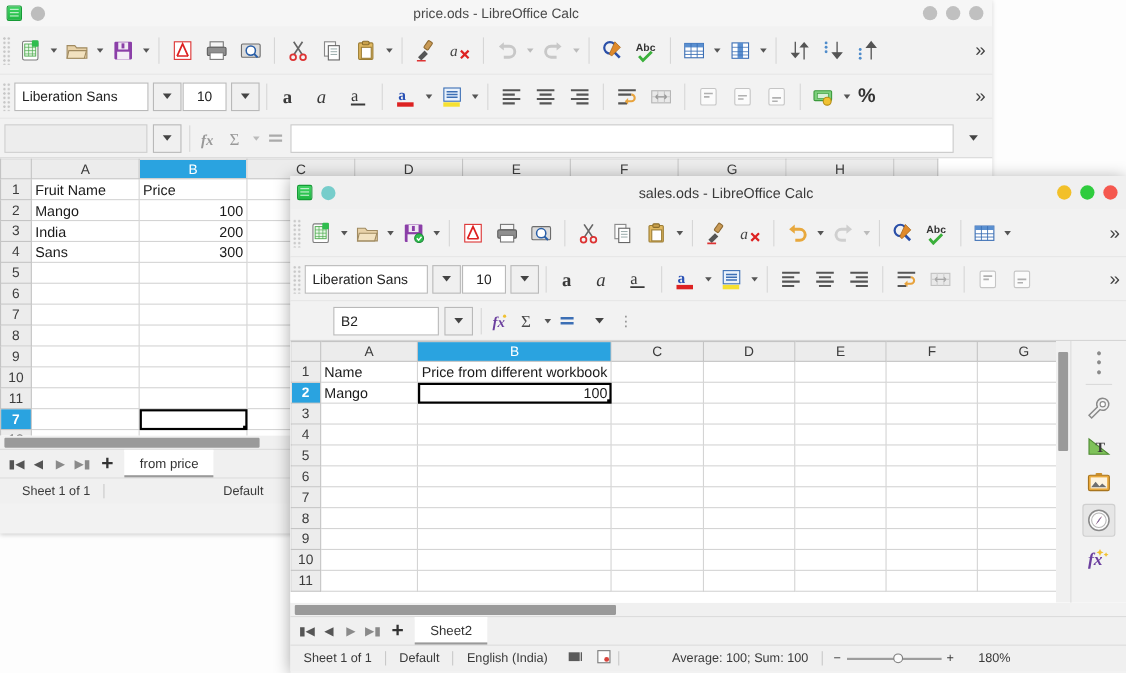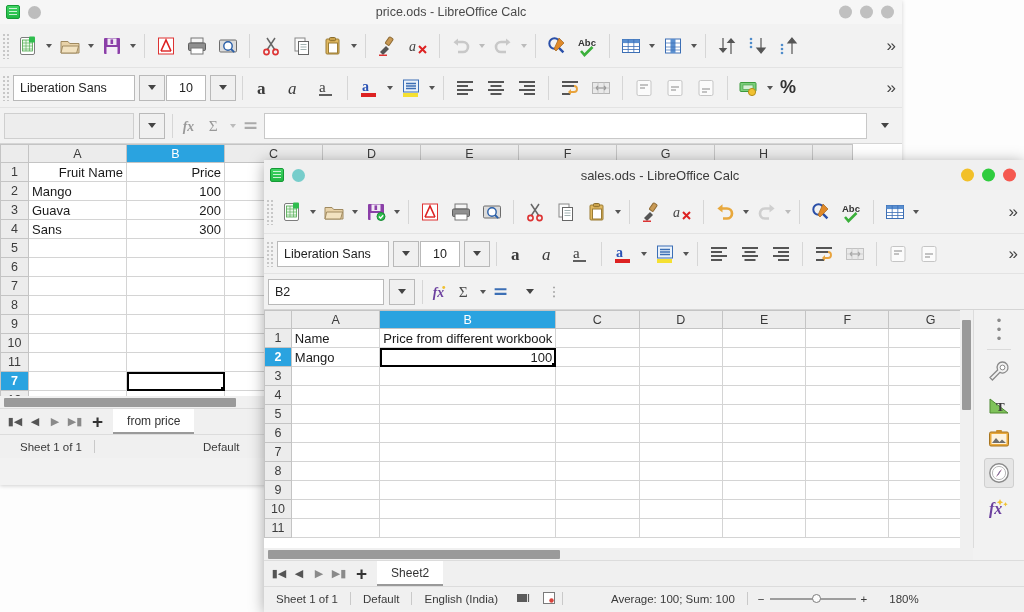--- a/index.html
+++ b/index.html
@@ -78,40 +78,40 @@
              display: flex; align-items: center; justify-content: center;
              margin-left: 3px; flex: none; }
   .dropbtn::after { content: ""; border-left: 4.5px solid transparent;
                     border-right: 4.5px solid transparent; border-top: 5.5px solid #444; }
   .dropbtn.plain { border: none; background: transparent; }
 
   
   .fbar { display: flex; align-items: center; height: 36px; background: #f2f2f2;
           padding: 0 4px; gap: 2px; border-bottom: 1px solid #d5d5d5; }
   .namebox { width: 130px; }
-  .front .namebox { width: 116px; }
+  .front .namebox { width: 96px; margin-left: 35px; }
   .finput { flex: 1; height: 26px; background: #fff; border: 1px solid #b9b9b9;
             display: flex; align-items: center; padding: 0 5px; font-size: 12.5px;
             color: #111; overflow: hidden; white-space: nowrap; }
   .finput.dim { background: #fff; border-color: #c8c8c8; }
 
   
   .gridwrap { position: relative; background: #fff; overflow: hidden; }
   table.sheet { border-collapse: collapse; table-layout: fixed; }
   table.sheet th, table.sheet td { border: 1px solid #d4d4d4; height: 19px;
                                    padding: 0 3px; font-size: 13px; font-weight: normal;
                                    overflow: hidden; white-space: nowrap; }
   table.sheet th { background: #ececec; text-align: center; color: #3c3c3c;
                    font-size: 12.5px; border-color: #c4c4c4; height: 18px; }
   table.sheet th.sel { background: #2aa3e0; color: #fff; }
   table.sheet th.rowhdr { background: #ececec; width: 28px; }
   table.sheet th.rowhdr.sel { background: #2aa3e0; color: #fff; font-weight: bold; }
   table.sheet th.corner { width: 28px; background: #ececec; }
   td.num { text-align: right; }
-  td.bold { font-weight: bold; text-align: right; }
+  td.bold { font-weight: bold; text-align: left; }
   td.spill { overflow: visible; }
   td.cursor { outline: 2px solid #000; outline-offset: -2px; position: relative; }
   td.cursor::after { content: ""; position: absolute; right: -2px; bottom: -2px;
                      width: 5px; height: 5px; background: #000; }
 
   
   .hscroll { height: 12px; background: #f0f0f0; display: flex; align-items: center; }
   .hthumb { height: 9px; background: #9a9a9a; border-radius: 1px; }
   .vscroll { position: absolute; top: 0; right: 0; width: 13px; bottom: 0;
              background: #f0f0f0; }
@@ -492,21 +492,21 @@
             <td></td>
               <td></td>
             <td></td>
               <td></td>
             <td></td>
               <td></td>
             <td></td>
           </tr>
           <tr>
             <th class="rowhdr">3</th>
-            <td>Guava</td>
+            <td>India</td>
             <td class="num">200</td>
             <td></td>
               <td></td>
             <td></td>
               <td></td>
             <td></td>
               <td></td>
             <td></td>
           </tr>
           <tr>

